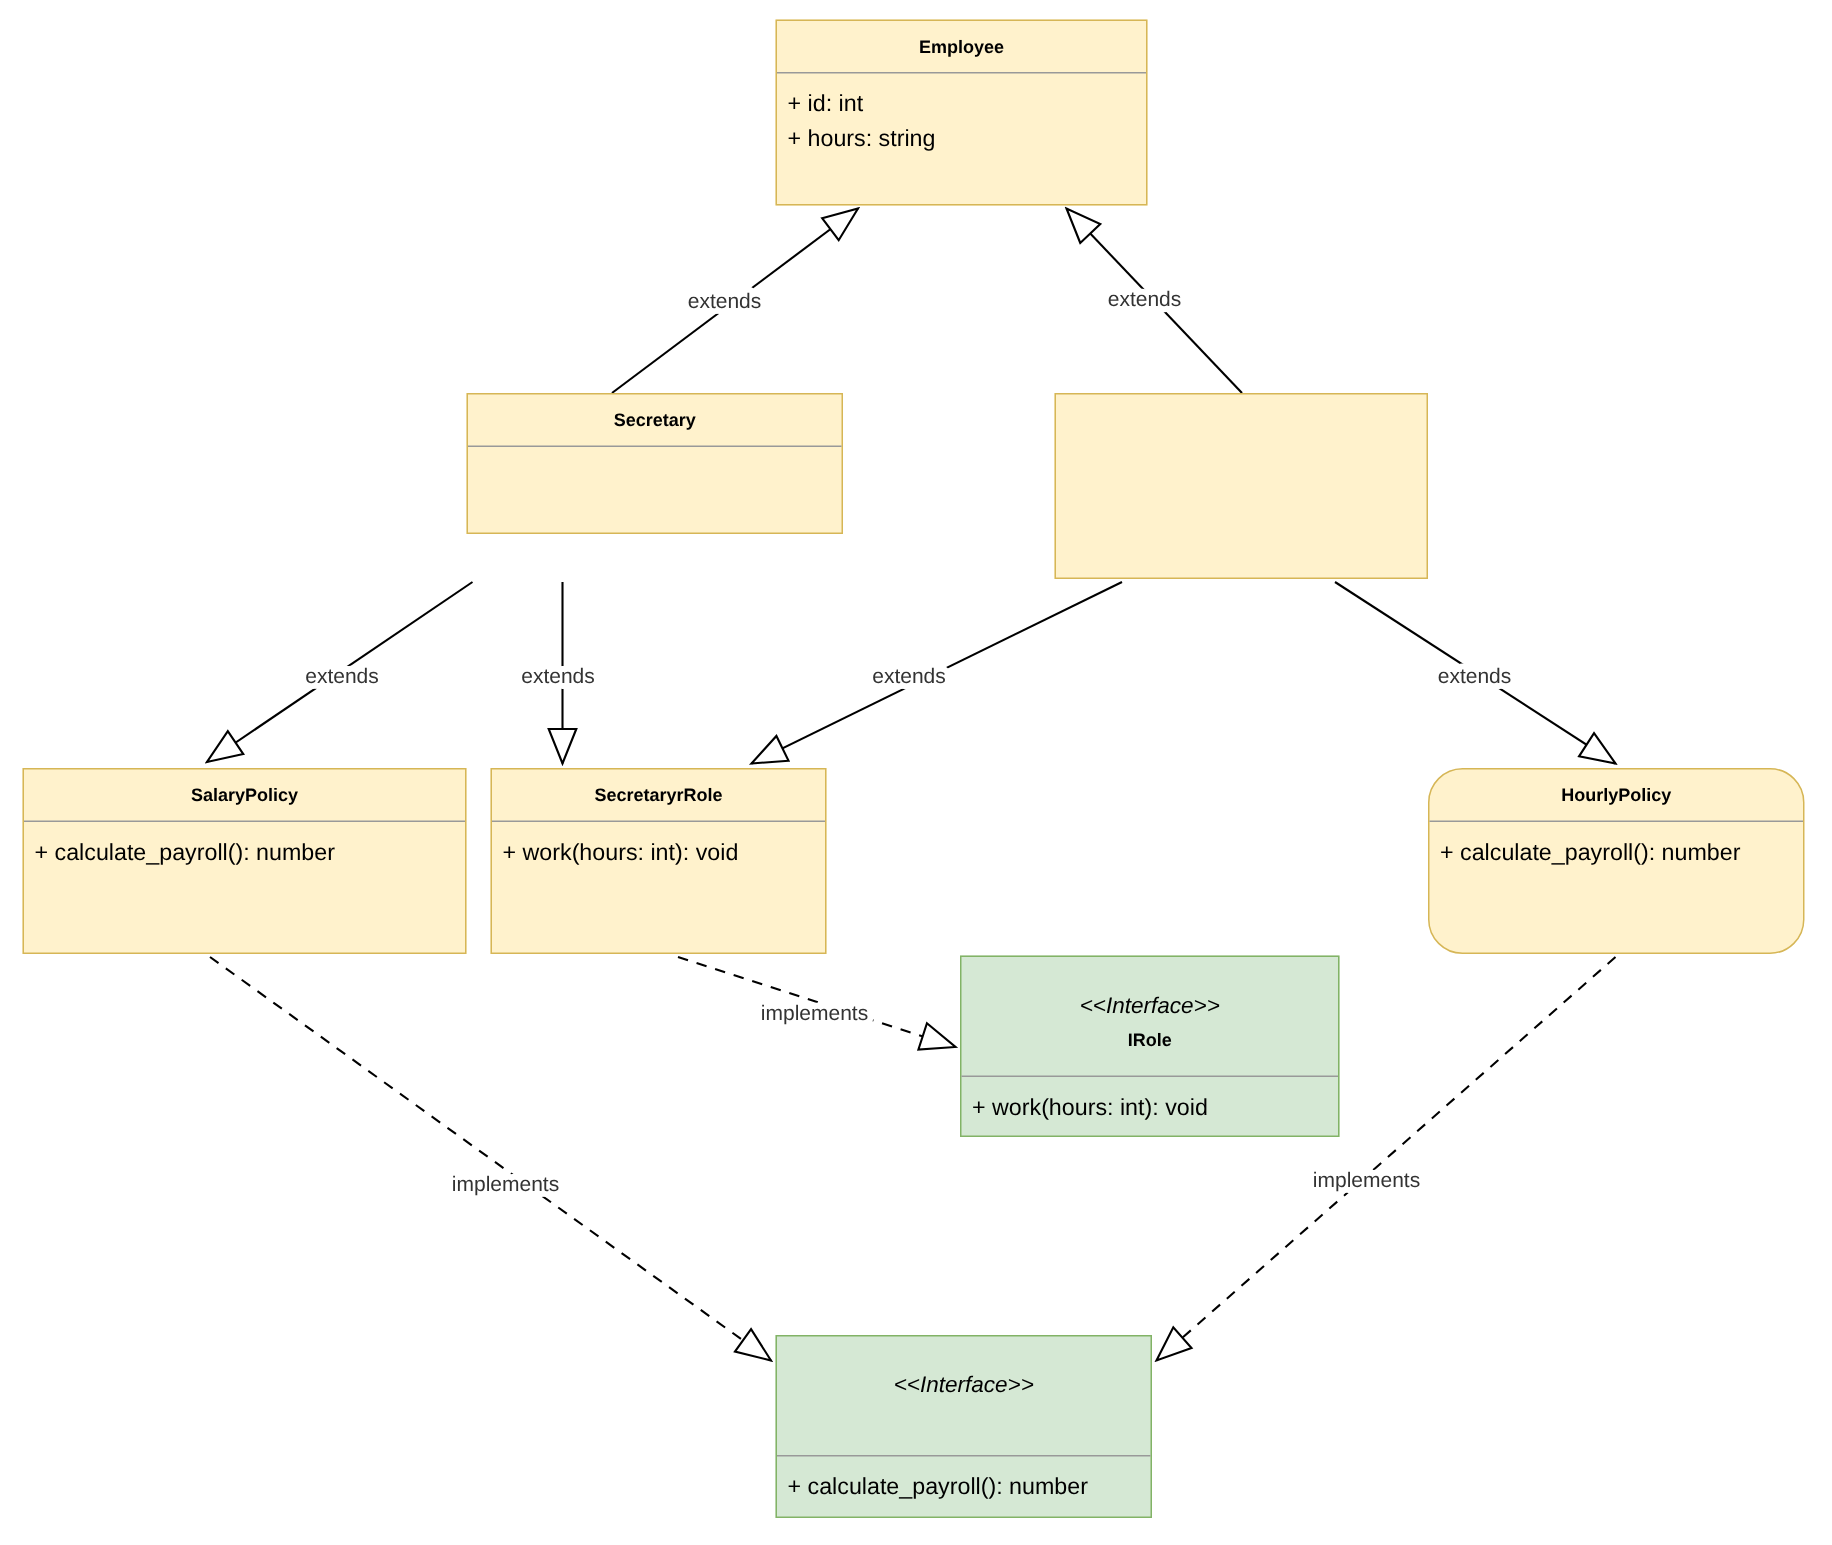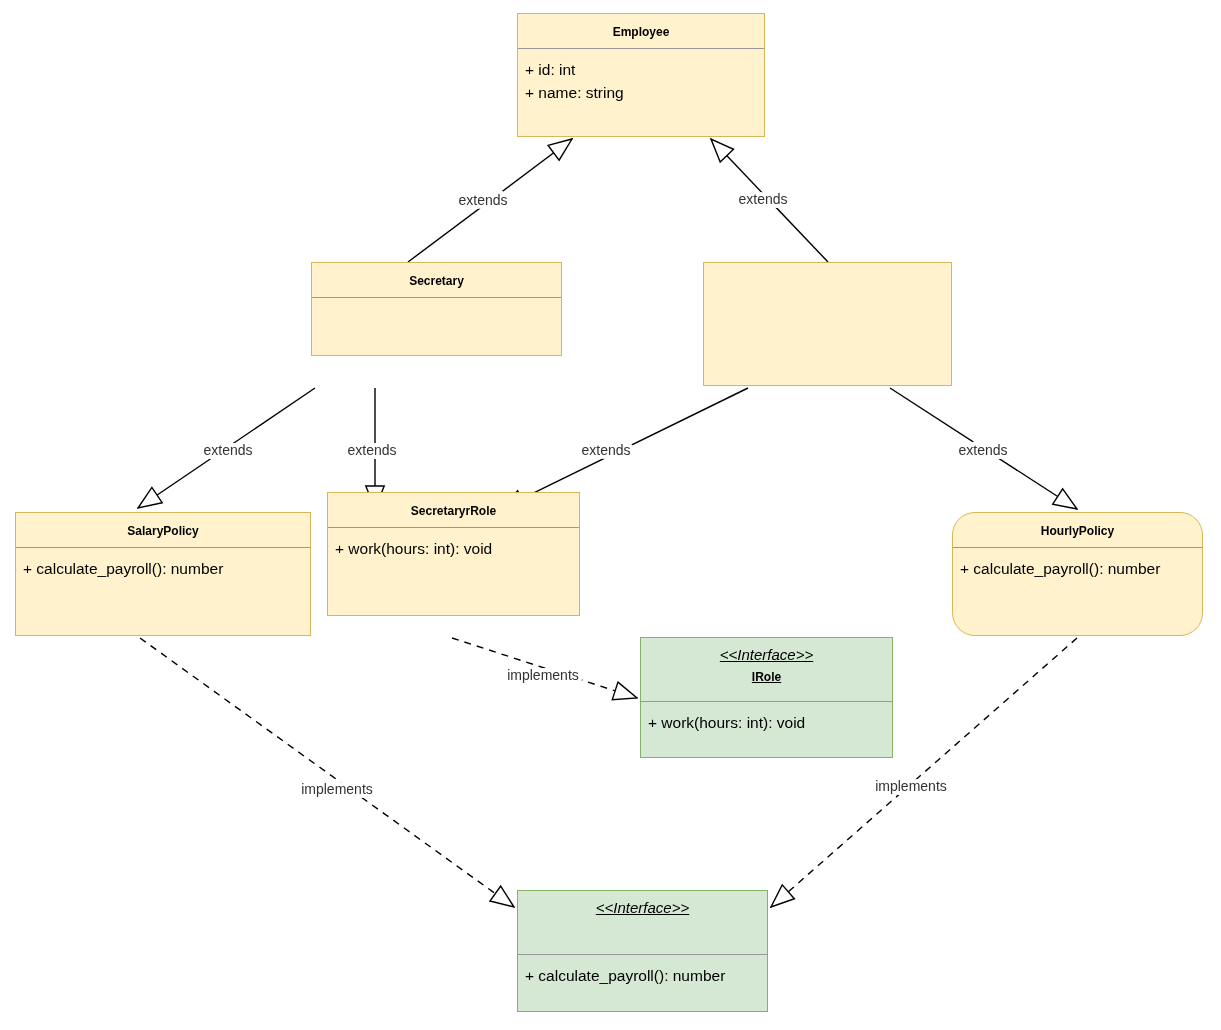--- a/index.html
+++ b/index.html
@@ -27,21 +27,21 @@
   .uml-class.kind-interface {
     background: var(--interface-fill, #D5E8D4);
     border-color: var(--interface-border, #82B366);
   }
   .cls-header {
     border-bottom: 1px solid var(--separator, #999999);
     text-align: center;
     flex: 0 0 auto;
   }
   .kind-class .cls-header { height: 34px; line-height: 34px; }
-  .kind-interface .cls-header { height: 57px; padding-top: 6px; text-decoration: underline; }
+  .kind-interface .cls-header { height: 57px; padding-top: 22px; }
   .cls-stereotype {
     font-style: italic;
     font-size: 15px;
     line-height: 21px;
     color: #000;
   }
   .cls-name {
     font-weight: bold;
     font-size: 12px;
     color: #000;
@@ -129,21 +129,21 @@
       <text class="edge-label" x="911" y="791">implements</text>
     </g>
   </svg>
 
   <div class="uml-class kind-class" style="left:517px; top:13px; width:248px; height:124px;">
     <div class="cls-header">
       <span class="cls-name">Employee</span>
     </div>
     <div class="cls-body">
       <div class="attr">+ id: int</div>
-      <div class="attr">+ name: string</div>
+      <div class="attr">+ hours: string</div>
     </div>
   </div>
 
   <div class="uml-class kind-class" style="left:266px; top:262px; width:251px; height:94px;margin-left:45px;">
     <div class="cls-header">
       <span class="cls-name">Secretary</span>
     </div>
     <div class="cls-body"></div>
   </div>
 
@@ -153,21 +153,21 @@
 
   <div class="uml-class kind-class" style="left:15px; top:512px; width:296px; height:124px;">
     <div class="cls-header">
       <span class="cls-name">SalaryPolicy</span>
     </div>
     <div class="cls-body">
       <div class="attr">+ calculate_payroll(): number</div>
     </div>
   </div>
 
-  <div class="uml-class kind-class" style="left:327px; top:492px; width:253px; height:124px;">
+  <div class="uml-class kind-class" style="left:327px; top:512px; width:224px; height:124px;">
     <div class="cls-header">
       <span class="cls-name">SecretaryrRole</span>
     </div>
     <div class="cls-body">
       <div class="attr">+ work(hours: int): void</div>
     </div>
   </div>
 
   <div class="uml-class kind-class" style="left:952px; top:512px; width:251px; height:124px;border-radius:23px;">
     <div class="cls-header">

